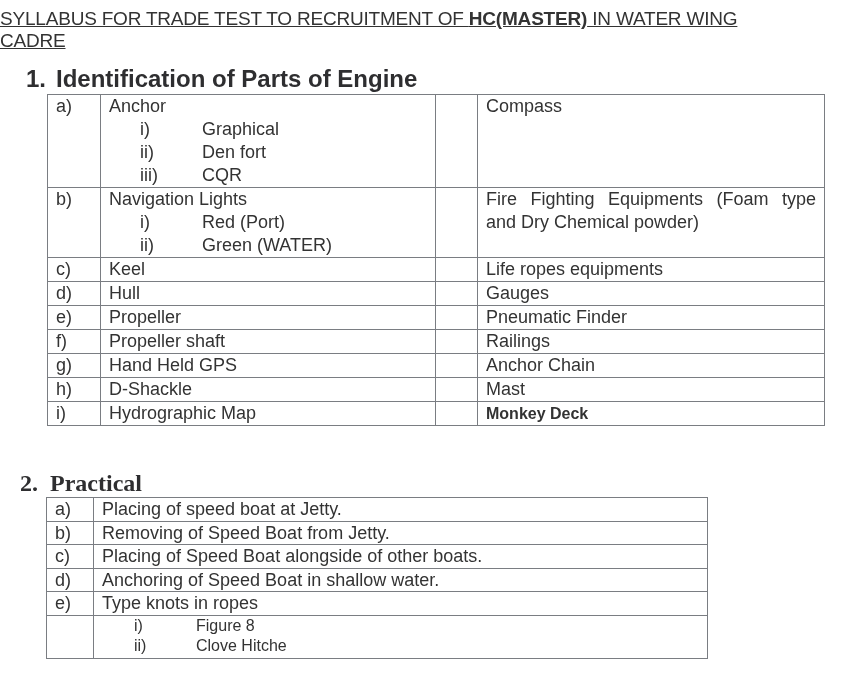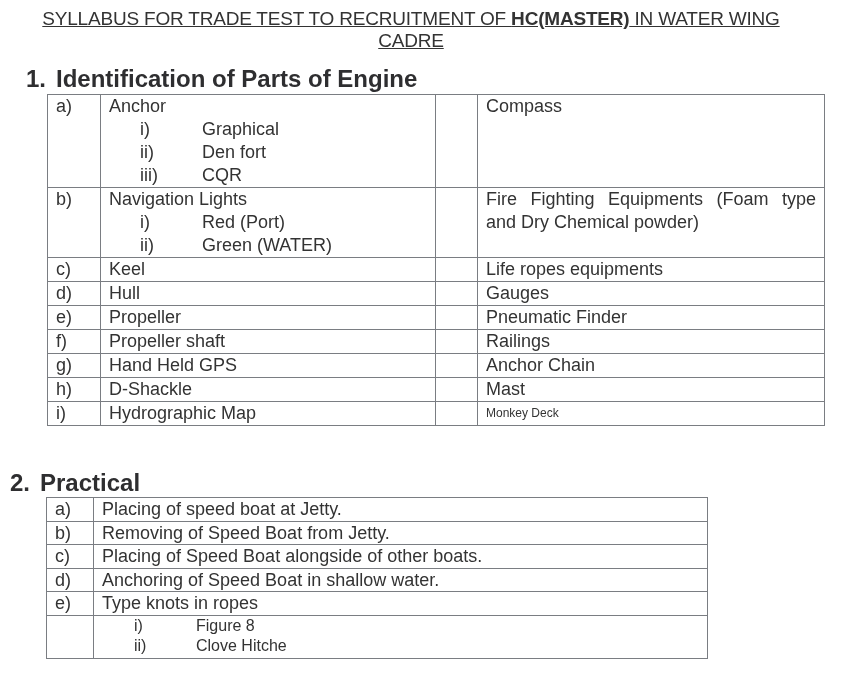--- a/index.html
+++ b/index.html
@@ -1,35 +1,35 @@
 <!DOCTYPE html>
 <html><head>
 <meta charset="utf-8">
 <style>
   html, body { margin:0; padding:0; background:#ffffff; }
   body { width:847px; height:681px; position:relative; overflow:hidden;
          font-family:"Liberation Sans", sans-serif; color:#2e2e30; }
-  .title { position:absolute; left:0; width:822px; top:8px; text-align:center;
+  .title { position:absolute; left:0; width:822px; top:8px; text-align:left;
            font-size:19px; line-height:22px; text-decoration:underline; letter-spacing:-0.2px; color:#333; }
   .title b { font-weight:bold; }
   .h { position:absolute; font-weight:bold; font-size:24px; line-height:22px; color:#2e2e30; }
   .h .num { display:inline-block; width:30px; }
   table { position:absolute; border-collapse:collapse; table-layout:fixed; }
   td { border:1px solid #7a7d82; vertical-align:top; font-size:18px; line-height:23px;
        padding:0 0 0 8px; color:#333; overflow:hidden; white-space:nowrap; }
   td.letter { padding-left:8px; }
   .sub { display:flex; line-height:23px; }
   .sub .rn { width:62px; padding-left:31px; box-sizing:content-box; }
   .wrapcell { white-space:normal; text-align:justify; padding-right:8px; line-height:23px; }
   #t1 { left:47px; top:94px; width:777px; }
   #t2 { left:46px; top:497px; width:661px; }
   #t2 td { font-size:18px; line-height:22.6px; }
   #t2 .sub { font-size:16px; line-height:20px; }
   #t2 .sub .rn { width:62px; padding-left:32px; }
-  .small { font-size:12px; }
+  .small { font-size:16px;font-weight:bold; }
 </style>
 </head>
 <body>
 
 <div class="title">
   <div><span>SYLLABUS FOR TRADE TEST TO RECRUITMENT OF </span><b>HC(MASTER)</b><span> IN WATER WING</span></div>
   <div>CADRE</div>
 </div>
 
 <div class="h" style="left:26px; top:68px;">
@@ -118,21 +118,21 @@
   </tr>
   <tr style="height:23.6px">
     <td class="letter">i)</td>
     <td>Hydrographic Map</td>
     <td></td>
     <td class="small">Monkey Deck</td>
   </tr>
 </tbody>
   </table>
 
-<div class="h" style="left:10px; top:472px;">
+<div class="h" style="left:20px; top:472px;font-family:Liberation Serif, serif;">
   <span class="num">2.</span><span>Practical</span>
 </div>
 
 <table id="t2">
   <colgroup>
       <col style="width:47px">
       <col style="width:614px">
     </colgroup>
   <tbody>
       <tr style="height:23.6px">

